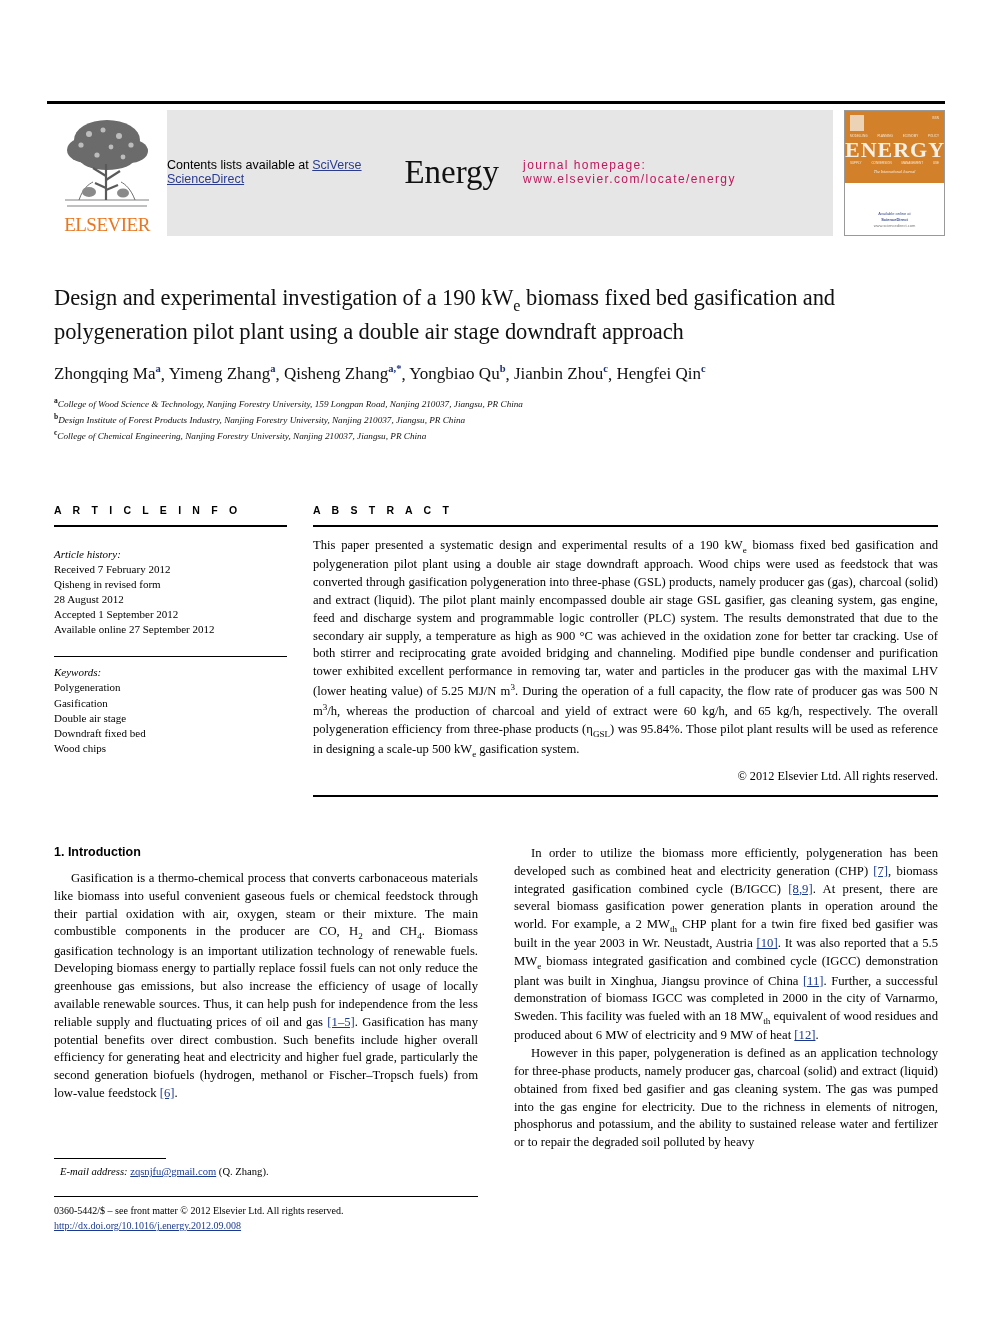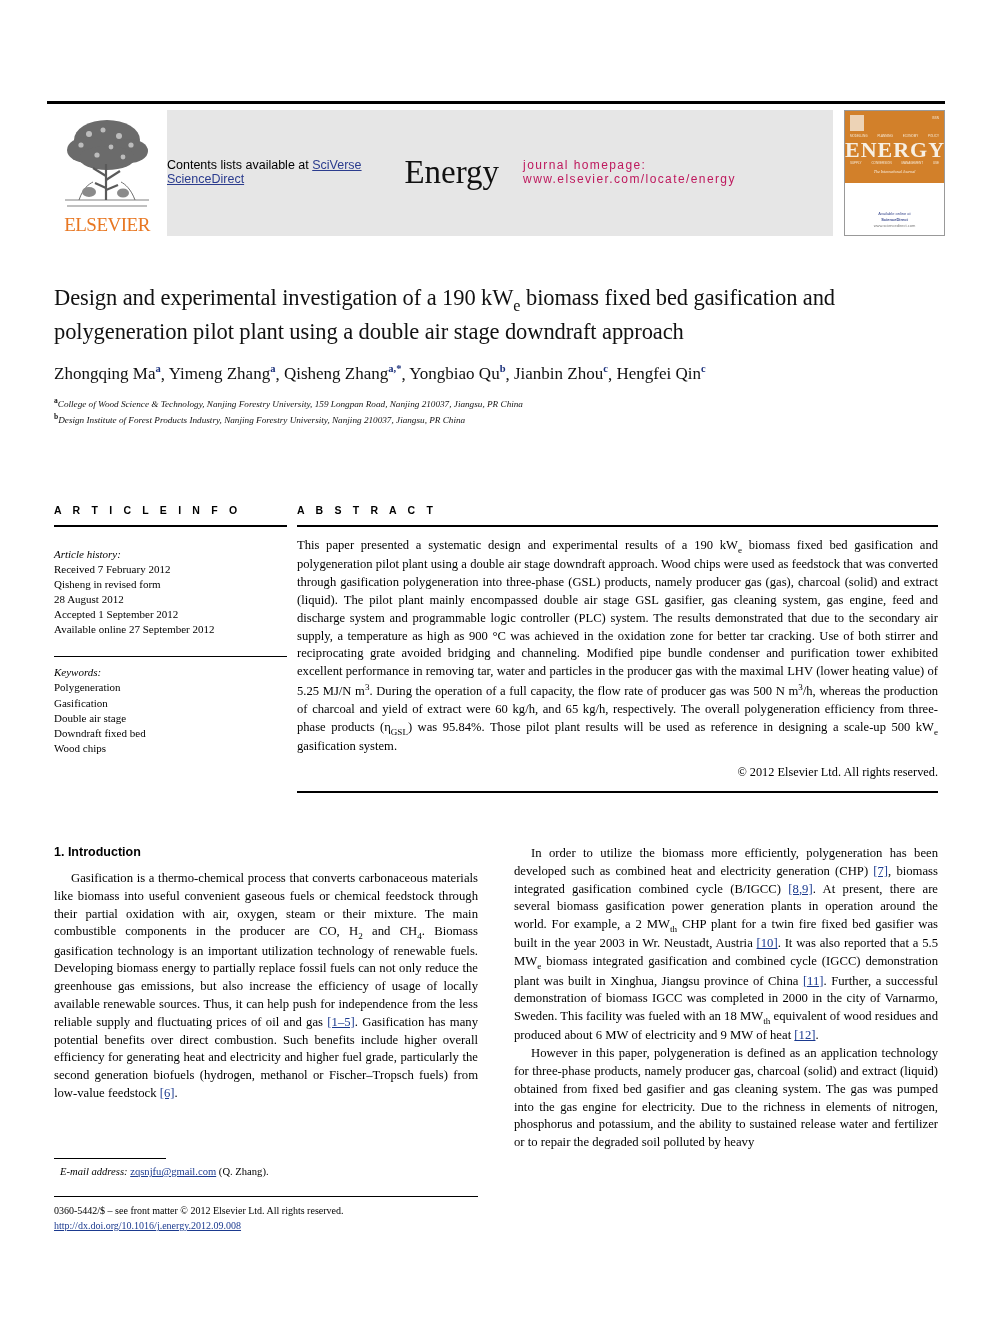--- a/index.html
+++ b/index.html
@@ -228,21 +228,21 @@
     font-size: 7.5px;
   }
 
   
   .info-abstract {
     position: absolute;
     top: 504px;
     left: 54px;
     width: 884px;
     display: flex;
-    gap: 10px;
+    gap: 26px;
   }
   .col-info { width: 233px; flex: 0 0 233px; }
   .col-abs  { flex: 1 1 auto; }
   .sec-head {
     font-family: "Liberation Sans", sans-serif;
     font-size: 10.5px;
     font-weight: bold;
     letter-spacing: 4.2px;
     color: #000;
     margin-bottom: 9px;
@@ -450,20 +450,21 @@
       <span>downdraft approach</span>
     </h1>
 
     <div class="authors">
       <span><span>Zhongqing Ma</span><sup>a</sup></span>, <span><span>Yimeng Zhang</span><sup>a</sup></span>, <span><span>Qisheng Zhang</span><sup>a,*</sup></span>, <span><span>Yongbiao Qu</span><sup>b</sup></span>, <span><span>Jianbin Zhou</span><sup>c</sup></span>, <span><span>Hengfei Qin</span><sup>c</sup></span>
     </div>
 
     <div class="affils">
       <div><sup>a</sup><span>College of Wood Science &amp; Technology, Nanjing Forestry University, 159 Longpan Road, Nanjing 210037, Jiangsu, PR China</span></div>
       <div><sup>b</sup><span>Design Institute of Forest Products Industry, Nanjing Forestry University, Nanjing 210037, Jiangsu, PR China</span></div>
+      <div><sup>c</sup><span>College of Chemical Engineering, Nanjing Forestry University, Nanjing 210037, Jiangsu, PR China</span></div>
     </div>
   </div>
 
   <div class="info-abstract">
 
     <div class="col-info">
       <div class="sec-head">A R T I C L E  I N F O</div>
       <div class="hr-thin"></div>
       <div class="hist">
         <div class="lab">Article history:</div>

